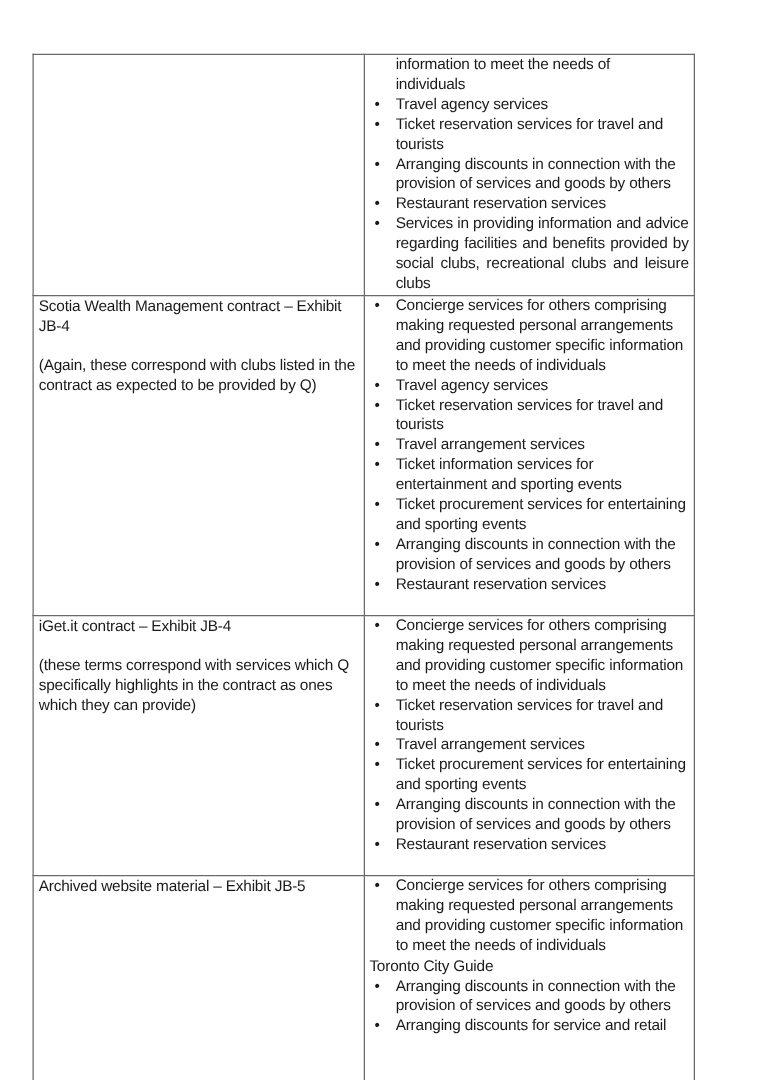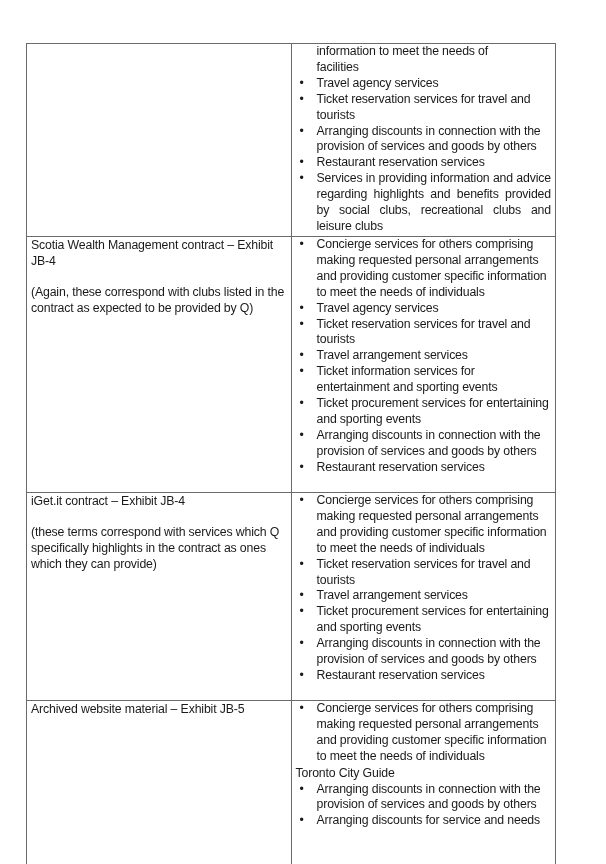--- a/index.html
+++ b/index.html
@@ -34,27 +34,27 @@
   <colgroup>
       <col class="col-left">
       <col class="col-right">
     </colgroup>
 
   <tbody>
       <tr style="height:193px;margin-left:39px;">
     <td></td>
     <td>
       <div class="cont">information to meet the needs of</div>
-      <div class="cont">facilities</div>
+      <div class="cont">individuals</div>
       <ul class="svc">
         <li><span class="bullet">•</span><span>Travel agency services</span></li>
         <li><span class="bullet">•</span><span>Ticket reservation services for travel and tourists</span></li>
         <li><span class="bullet">•</span><span>Arranging discounts in connection with the provision of services and goods by others</span></li>
         <li><span class="bullet">•</span><span>Restaurant reservation services</span></li>
-        <li class="justify"><span class="bullet">•</span><span>Services in providing information and advice regarding highlights and benefits provided by social clubs, recreational clubs and leisure clubs</span></li>
+        <li class="justify"><span class="bullet">•</span><span>Services in providing information and advice regarding facilities and benefits provided by social clubs, recreational clubs and leisure clubs</span></li>
       </ul>
     </td>
   </tr>
 
   <tr style="height:256px;">
     <td>
       <div class="left-title bold">Scotia Wealth Management contract – Exhibit JB-4</div>
       <div class="left-note bold">(Again, these correspond with clubs listed in the contract as expected to be provided by Q)</div>
     </td>
     <td>
@@ -92,18 +92,18 @@
     <td>
       <div class="left-title bold">Archived website material – Exhibit JB-5</div>
     </td>
     <td>
       <ul class="svc">
         <li><span class="bullet">•</span><span>Concierge services for others comprising making requested personal arrangements and providing customer specific information to meet the needs of individuals</span></li>
       </ul>
       <div class="subhead">Toronto City Guide</div>
       <ul class="svc">
         <li><span class="bullet">•</span><span>Arranging discounts in connection with the provision of services and goods by others</span></li>
-        <li><span class="bullet">•</span><span>Arranging discounts for service and needs</span></li>
+        <li><span class="bullet">•</span><span>Arranging discounts for service and retail</span></li>
       </ul>
     </td>
   </tr>
 </tbody>
   </table>
 
 </body></html>

